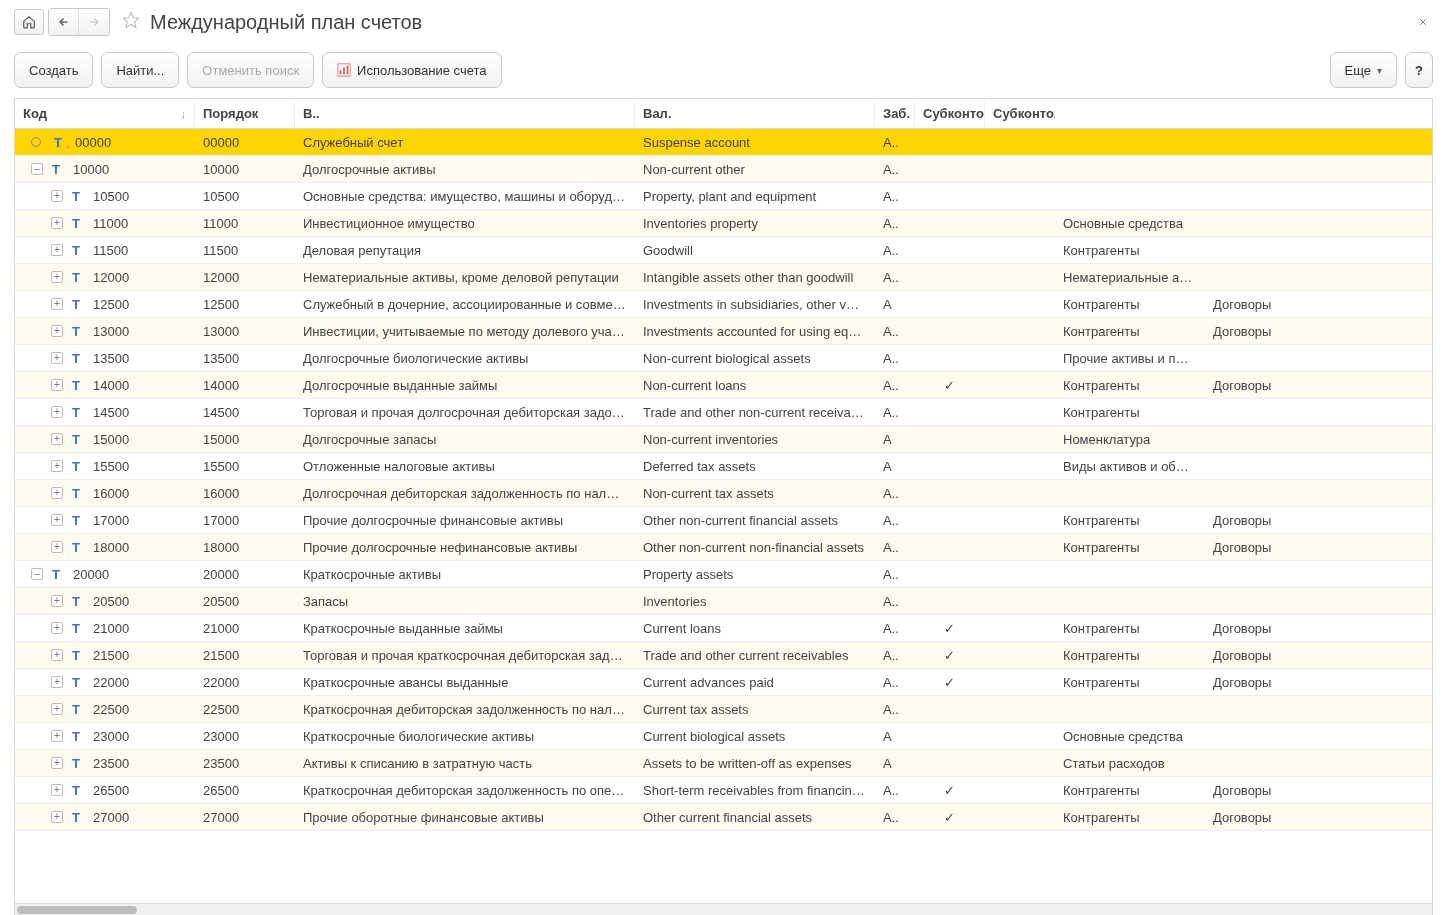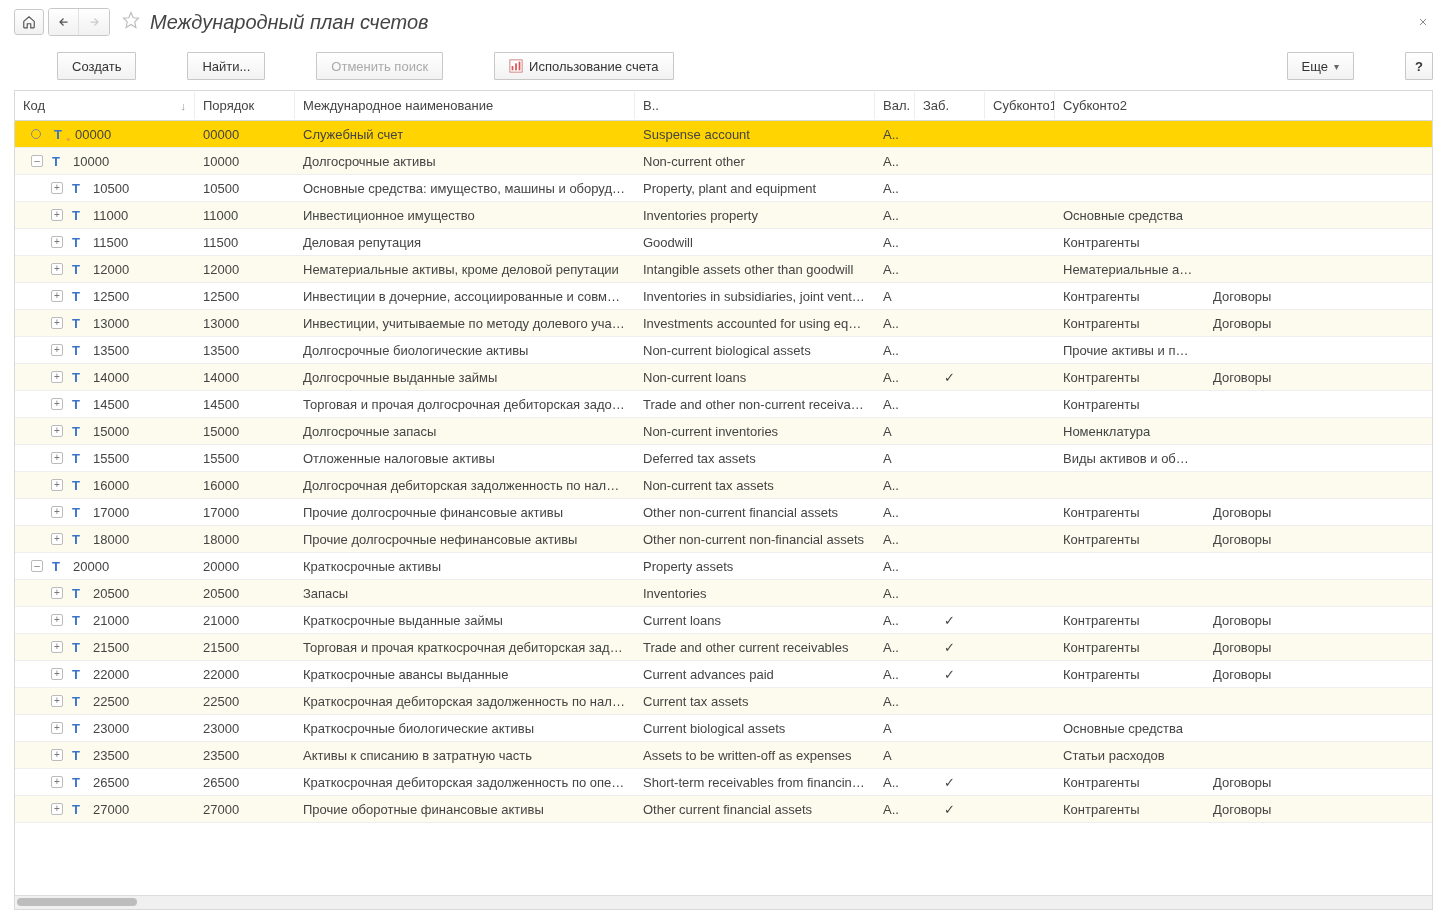--- a/index.html
+++ b/index.html
@@ -1,39 +1,39 @@
 <!DOCTYPE html>
 <html><head>
 <meta charset="utf-8">
 <style>
 * { box-sizing: border-box; margin: 0; padding: 0; }
 html, body { width: 1447px; height: 915px; font-family: Arial, sans-serif; font-size: 13px; color: #333; background: #fff; overflow: hidden; }
 
-.top-bar { display: flex; align-items: center; padding: 8px 14px 6px 14px; height: 42px; font-style: italic; }
+.top-bar { display: flex; align-items: center; padding: 8px 14px 6px 14px; height: 42px; }
 .nav-btn { width: 30px; height: 26px; border: 1px solid #c8c8c8; background: linear-gradient(#fff,#f1f1f1); border-radius: 3px; display: flex; align-items: center; justify-content: center; margin-right: 4px; cursor: pointer; color: #555; }
 .nav-group { display: flex; border: 1px solid #c8c8c8; border-radius: 3px; overflow: hidden; margin-right: 10px; }
 .nav-group .seg { width: 30px; height: 26px; display:flex; align-items:center; justify-content:center; background: linear-gradient(#fff,#f1f1f1); cursor:pointer; color:#555; }
 .nav-group .seg:first-child { border-right:1px solid #e0e0e0; }
 .nav-group .seg.disabled { color:#bbb; cursor:default; }
 .star { width: 22px; color:#bbb; font-size:18px; margin: 0 6px 0 2px; cursor:pointer; }
 .page-title { font-size: 20px; color:#444; flex:1; }
 .close-x { font-size: 18px; color:#888; cursor:pointer; padding:0 4px; }
 
 .toolbar { display:flex; align-items:center; padding: 10px 14px; gap: 8px; }
-.btn { height: 28px; padding: 0 14px; border: 1px solid #c8c8c8; border-radius: 1px; background: linear-gradient(#fff,#f2f2f2); cursor:pointer; display:flex; align-items:center; gap:6px; font-size:13px; color:#333;margin-left:43px; }
+.btn { height: 36px; padding: 0 14px; border: 1px solid #c8c8c8; border-radius: 7px; background: linear-gradient(#fff,#f2f2f2); cursor:pointer; display:flex; align-items:center; gap:6px; font-size:13px; color:#333; }
 .btn.disabled { color:#aaa; cursor:default; }
 .btn .chev { font-size:10px; color:#666; }
 .btn.square { width:28px; padding:0; justify-content:center; font-weight:bold; }
 .spacer { flex:1; }
 .ico-doc { width:14px; height:14px; }
 
 .grid-wrap { margin: 0 14px; border:1px solid #d9d9d9; height: 820px; display:flex; flex-direction:column; }
 .grid-header, .row { display:grid; grid-template-columns: 180px 100px 340px 240px 40px 70px 70px 150px 150px; align-items:center; }
 .grid-header { background:#fff; border-bottom:1px solid #d9d9d9; height:30px; }
-.grid-header .cell { padding: 6px 8px; color:#444; border-right:1px solid #eee; font-size:13px; white-space:nowrap; overflow:hidden; text-overflow:ellipsis; display:flex; align-items:center; }
+.grid-header .cell { padding: 6px 8px; color:#444; border-right:1px solid #eee; font-size:13px; white-space:nowrap; overflow:hidden; text-overflow:ellipsis; display:flex; align-items:center;font-weight:bold; }
 .grid-header .cell:last-child{ border-right:none; }
 .sort-arrow { margin-left:auto; color:#999; font-size:11px; }
 
 .grid-body { flex:1; overflow:auto; }
 .row { height:27px; border-bottom:1px solid #eee; }
 .row:nth-child(even){ background:#fcfbee; }
 .row.selected { background:#ffd400 !important; }
 .row .cell { padding: 0 8px; white-space:nowrap; overflow:hidden; text-overflow:ellipsis; font-size:13px; color:#444; border-right:1px solid transparent; }
 .code-cell { display:flex; align-items:center; height:100%; }
 .exp { width:12px; height:12px; display:inline-flex; align-items:center; justify-content:center; border:1px solid #bbb; border-radius:2px; font-size:10px; line-height:1; color:#777; cursor:pointer; background:#fff; }
@@ -108,21 +108,20 @@
     </button>
 </div>
 
 <div class="grid-wrap">
   <div class="grid-header">
     <div class="cell">
         <span>Код</span>
         <span class="sort-arrow">↓</span>
       </div>
     <div class="cell">Порядок</div>
-    <div class="cell">Международное наименование</div>
     <div class="cell">В..</div>
     <div class="cell">Вал.</div>
     <div class="cell">Заб.</div>
     <div class="cell">Субконто1</div>
     <div class="cell">Субконто2</div>
   </div>
   <div class="grid-body" id="grid-body">
       <div class="row selected">
         <div class="cell code-cell">
           <span style="display: inline-block; width: 8px;"></span>
@@ -220,22 +219,22 @@
         <div class="cell"></div>
       </div>
       <div class="row">
         <div class="cell code-cell">
           <span style="display: inline-block; width: 28px;"></span>
           <span class="exp">+</span>
           <span class="t-icon">Т</span>
           <span style="margin-left: 10px;">12500</span>
         </div>
         <div class="cell">12500</div>
-        <div class="cell">Инвестиции в дочерние, ассоциированные и совме…</div>
-        <div class="cell">Inventories in subsidiaries, joint vent…</div>
+        <div class="cell">Служебный в дочерние, ассоциированные и совме…</div>
+        <div class="cell">Investments in subsidiaries, other vent…</div>
         <div class="cell">А</div>
         <div class="cell check"></div>
         <div class="cell"></div>
         <div class="cell">Контрагенты</div>
         <div class="cell">Договоры</div>
       </div>
       <div class="row">
         <div class="cell code-cell">
           <span style="display: inline-block; width: 28px;"></span>
           <span class="exp">+</span>

